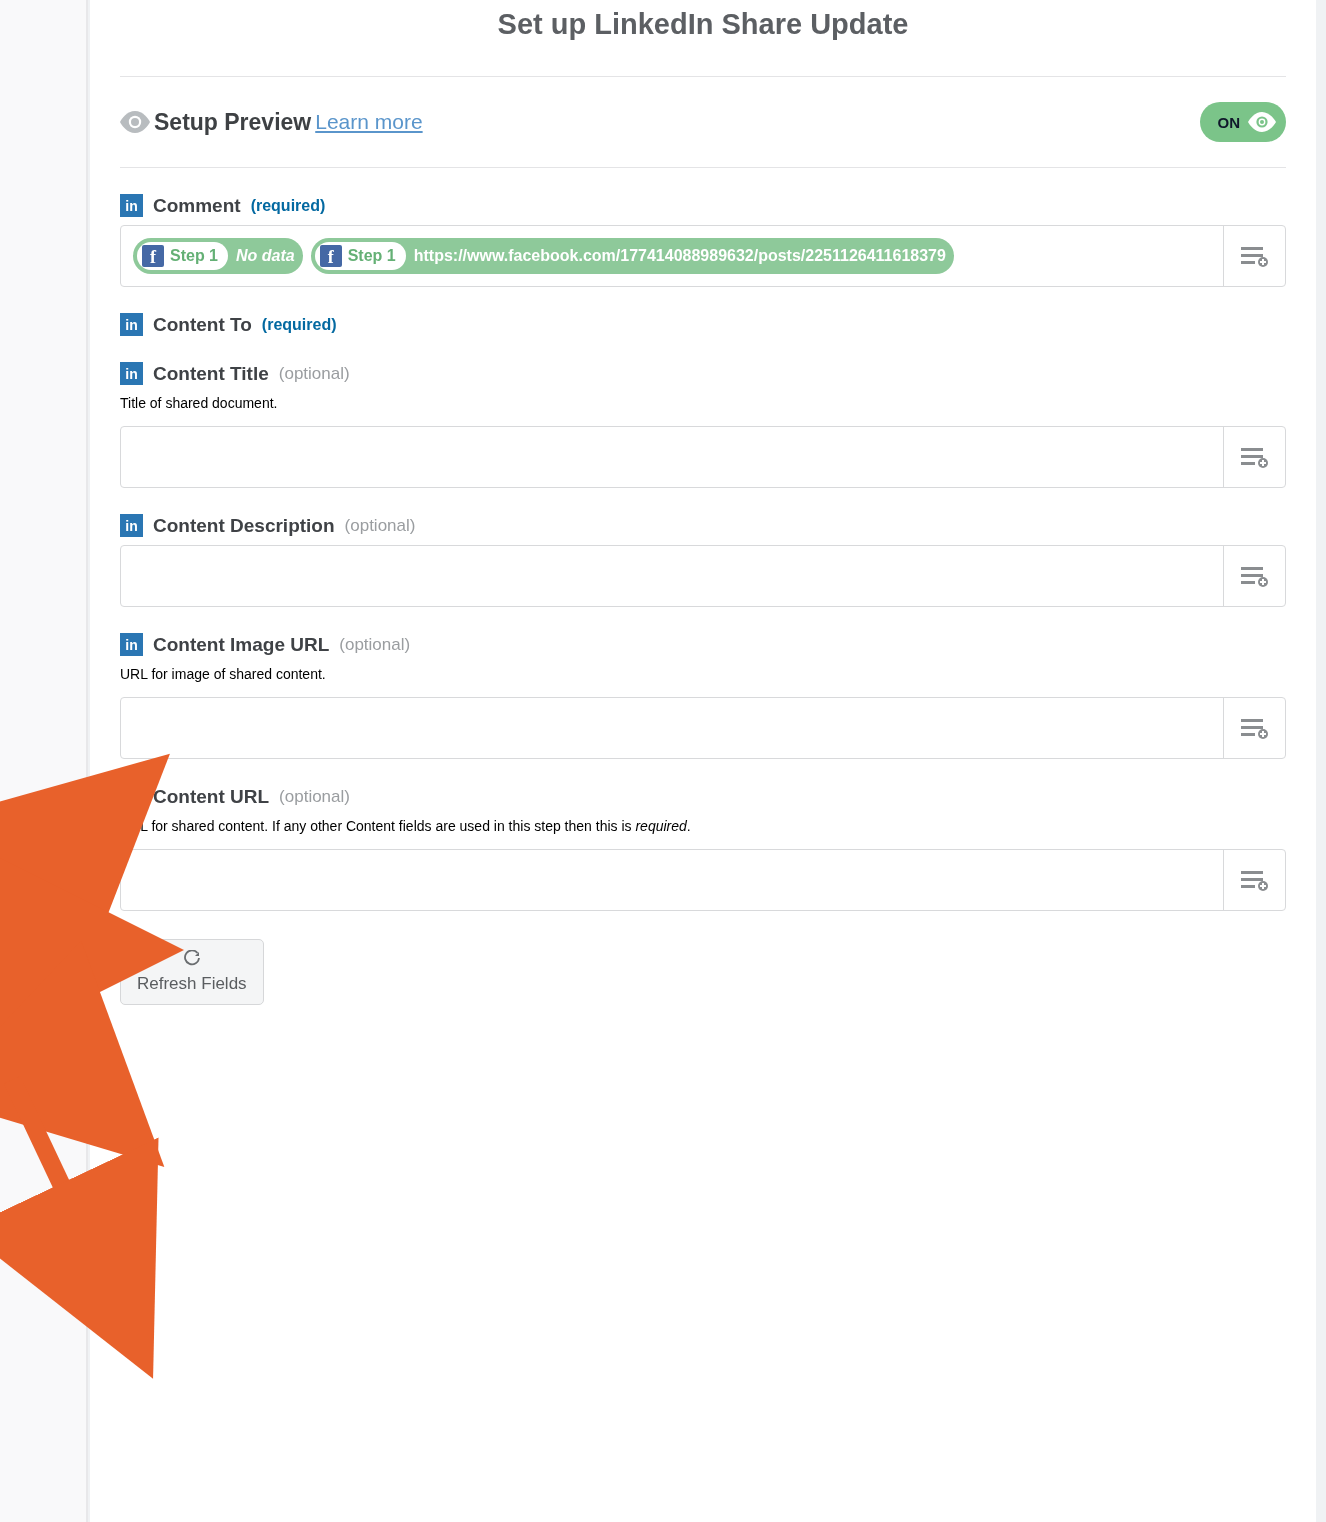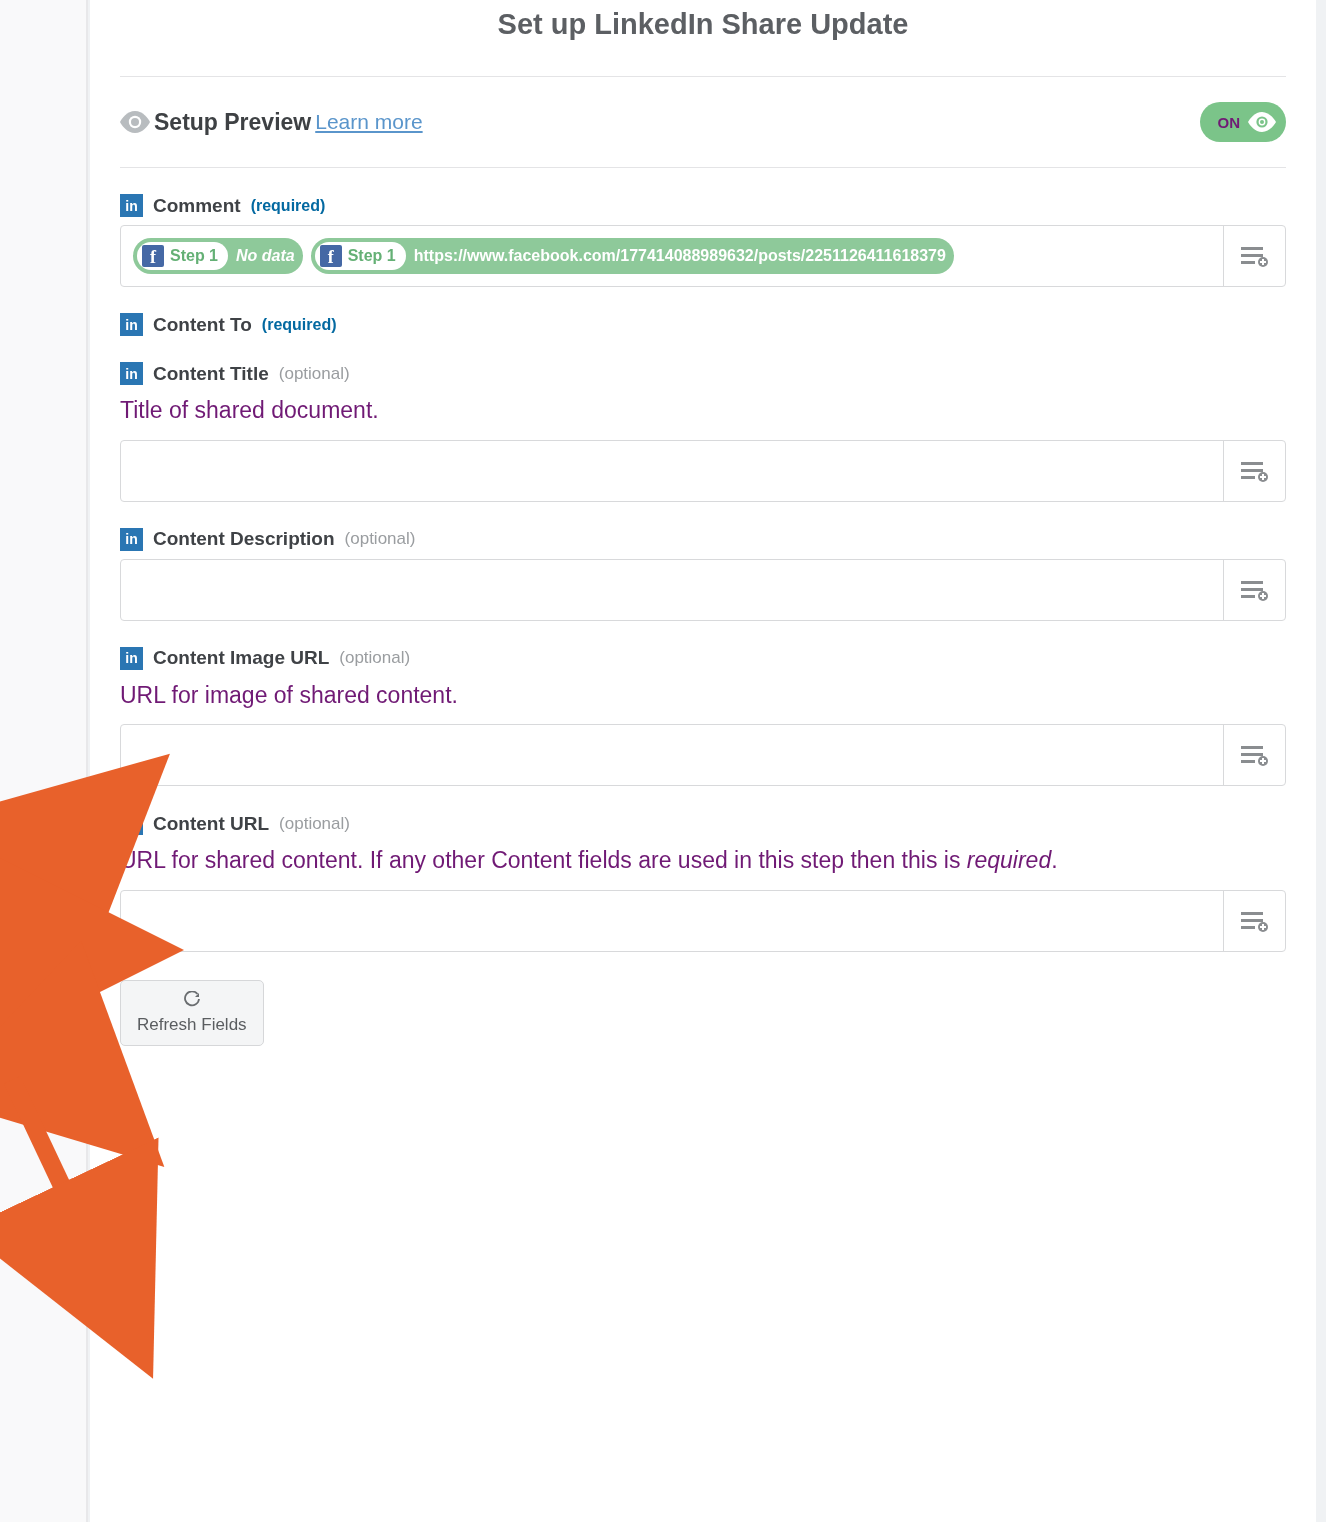--- a/index.html
+++ b/index.html
@@ -52,21 +52,21 @@
     font-size: 21px;
     color: #5a95cb;
     text-decoration: underline;
     cursor: pointer;
   }
   .spacer { flex: 1; }
   .toggle {
     display: inline-flex;
     align-items: center;
     background: #7bc489;
-    color: #701a75;
+    color: #0f172a;
     font-weight: 700;
     border-radius: 999px;
     padding: 6px 10px 6px 18px;
     gap: 8px;
     cursor: pointer;
     font-size: 15px;
   }
   .toggle .knob {
     width: 28px; height: 28px;
     border-radius: 50%;
@@ -96,22 +96,22 @@
     line-height: 1;
   }
   .field-label {
     font-weight: 700;
     color: #3f4246;
     font-size: 19px;
   }
   .req { color: #0369a1; font-size: 16px; font-weight: 600; }
   .opt { color: #9a9da0; font-size: 17px; font-weight: 500; }
   .helper {
-    color: #701a75;
-    font-size: 23px;
+    color: #000000;
+    font-size: 14px;
     margin: 6px 0 12px 0;
     line-height: 1.5;
   }
   .helper em { font-style: italic; }
 
   .input-wrap {
     display: flex;
     border: 1px solid #d8d9db;
     border-radius: 4px;
     overflow: hidden;

